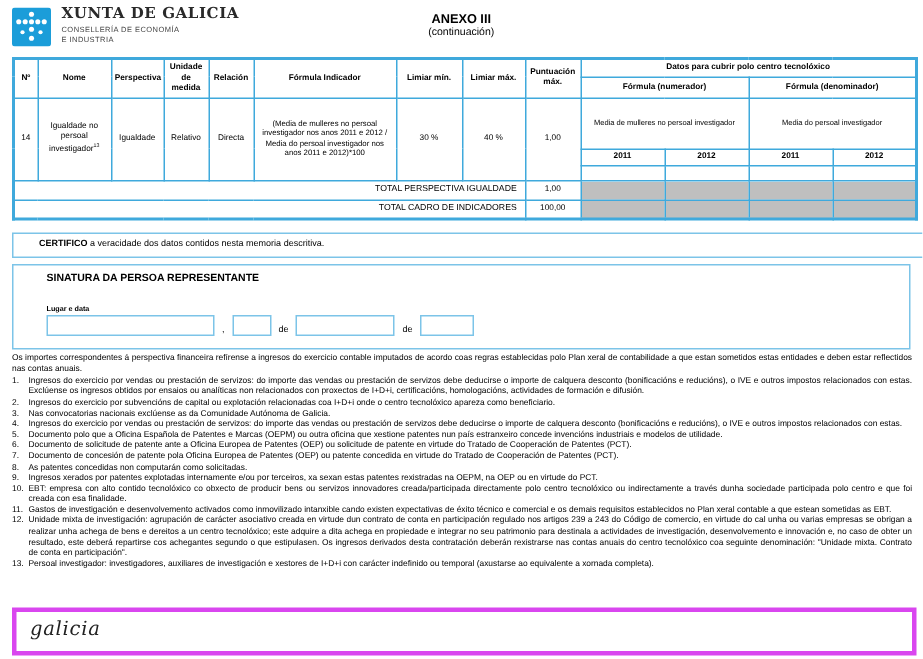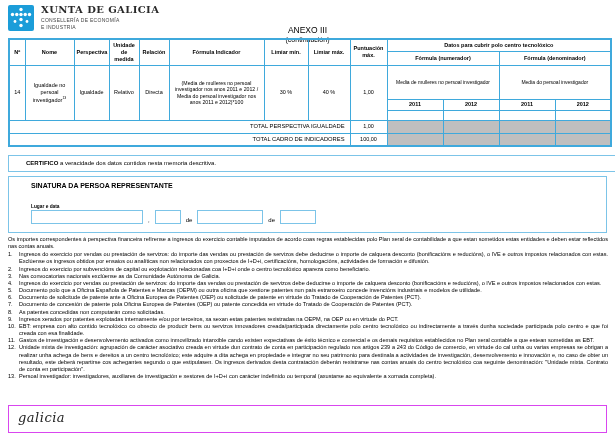--- a/index.html
+++ b/index.html
@@ -6,21 +6,21 @@
   #page{position:relative;width:615px;height:439px;background:#fff;
         font-family:"Liberation Sans",sans-serif;color:#000;overflow:hidden;}
 
   
   .hdr{position:absolute;top:4px;left:8px;right:8px;height:30px;padding-left:44px;}
   .logo{position:absolute;top:1px;left:0;}
   .orgblock{position:absolute;top:0;left:33px;}
   .orgname{font-family:"DejaVu Serif",serif;font-weight:bold;font-size:10px;letter-spacing:.4px;color:#2a2a2a;}
   .orgdept{font-size:5px;color:#444;letter-spacing:.3px;line-height:1.3;margin-top:2px;}
   .annex{position:absolute;top:3px;left:0;width:100%;text-align:center;}
-  .annex .a1{font-size:8.5px;font-weight:normal;margin-top:18px;}
+  .annex .a1{font-size:8.5px;font-weight:bold;}
   .annex .a2{font-size:7px;margin-top:1px;}
 
   
   .tblwrap{position:absolute;top:38px;left:8px;}
   table{border-collapse:collapse;table-layout:fixed;width:603px;border:2px solid #3fa9dc;}
   th,td{border:1px solid #3fa9dc;font-size:5.5px;padding:1px 2px;text-align:center;
         vertical-align:middle;overflow:hidden;line-height:1.25;}
   th{font-weight:bold;}
   td.small{font-size:5px;}
   td.formula{font-size:5.2px;}
@@ -47,21 +47,21 @@
 
   
   .footnotes{position:absolute;top:236px;left:8px;width:600px;height:168px;overflow:hidden;
              font-size:5.6px;line-height:1.28;text-align:justify;}
   .fn-intro{margin-bottom:1px;}
   .fn-item{display:flex;}
   .fn-num{min-width:11px;flex:none;}
   .fn-text{flex:1;}
 
   
-  .footer{position:absolute;top:405px;left:8px;width:597px;height:26px;border:1px solid #d946ef;}
+  .footer{position:absolute;top:405px;left:8px;width:597px;height:26px;border:3px solid #d946ef;}
   .galicia{position:absolute;left:9px;top:4px;font-family:"DejaVu Serif",serif;
            font-style:italic;font-size:13px;letter-spacing:.5px;color:#222;}
 </style>
 </head>
 <body>
 
 <div id="page">
 
   <div class="hdr">
     <span class="logo">

